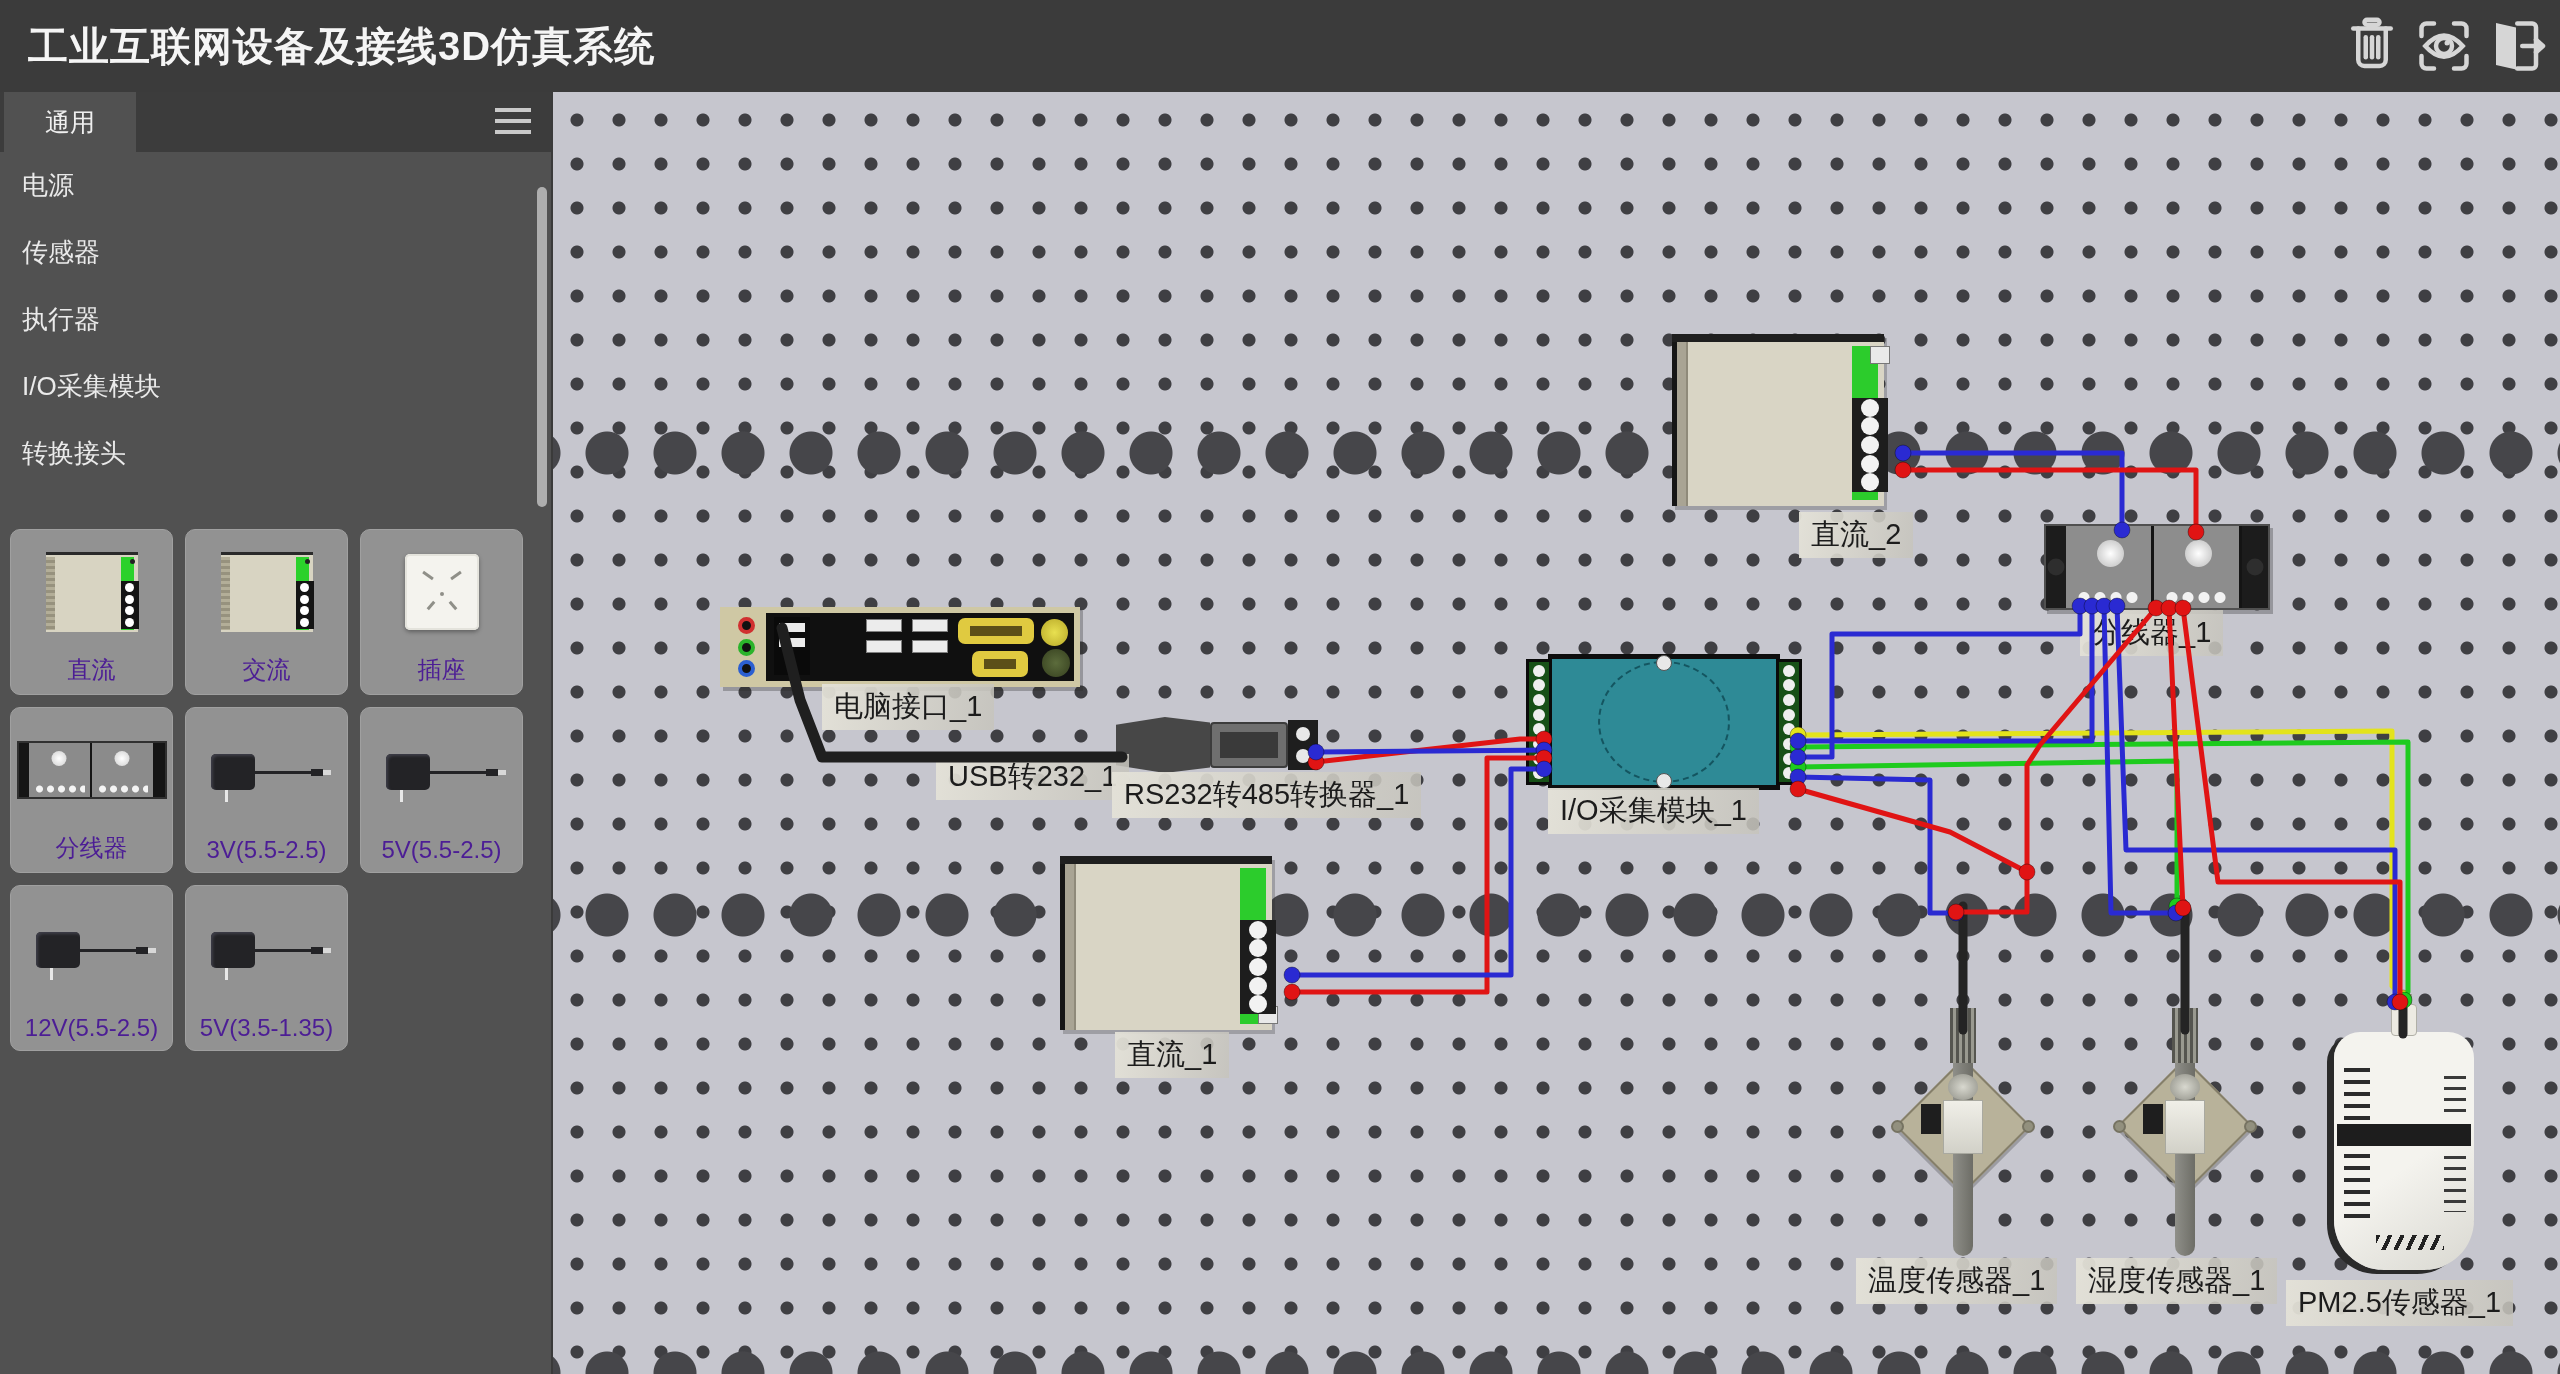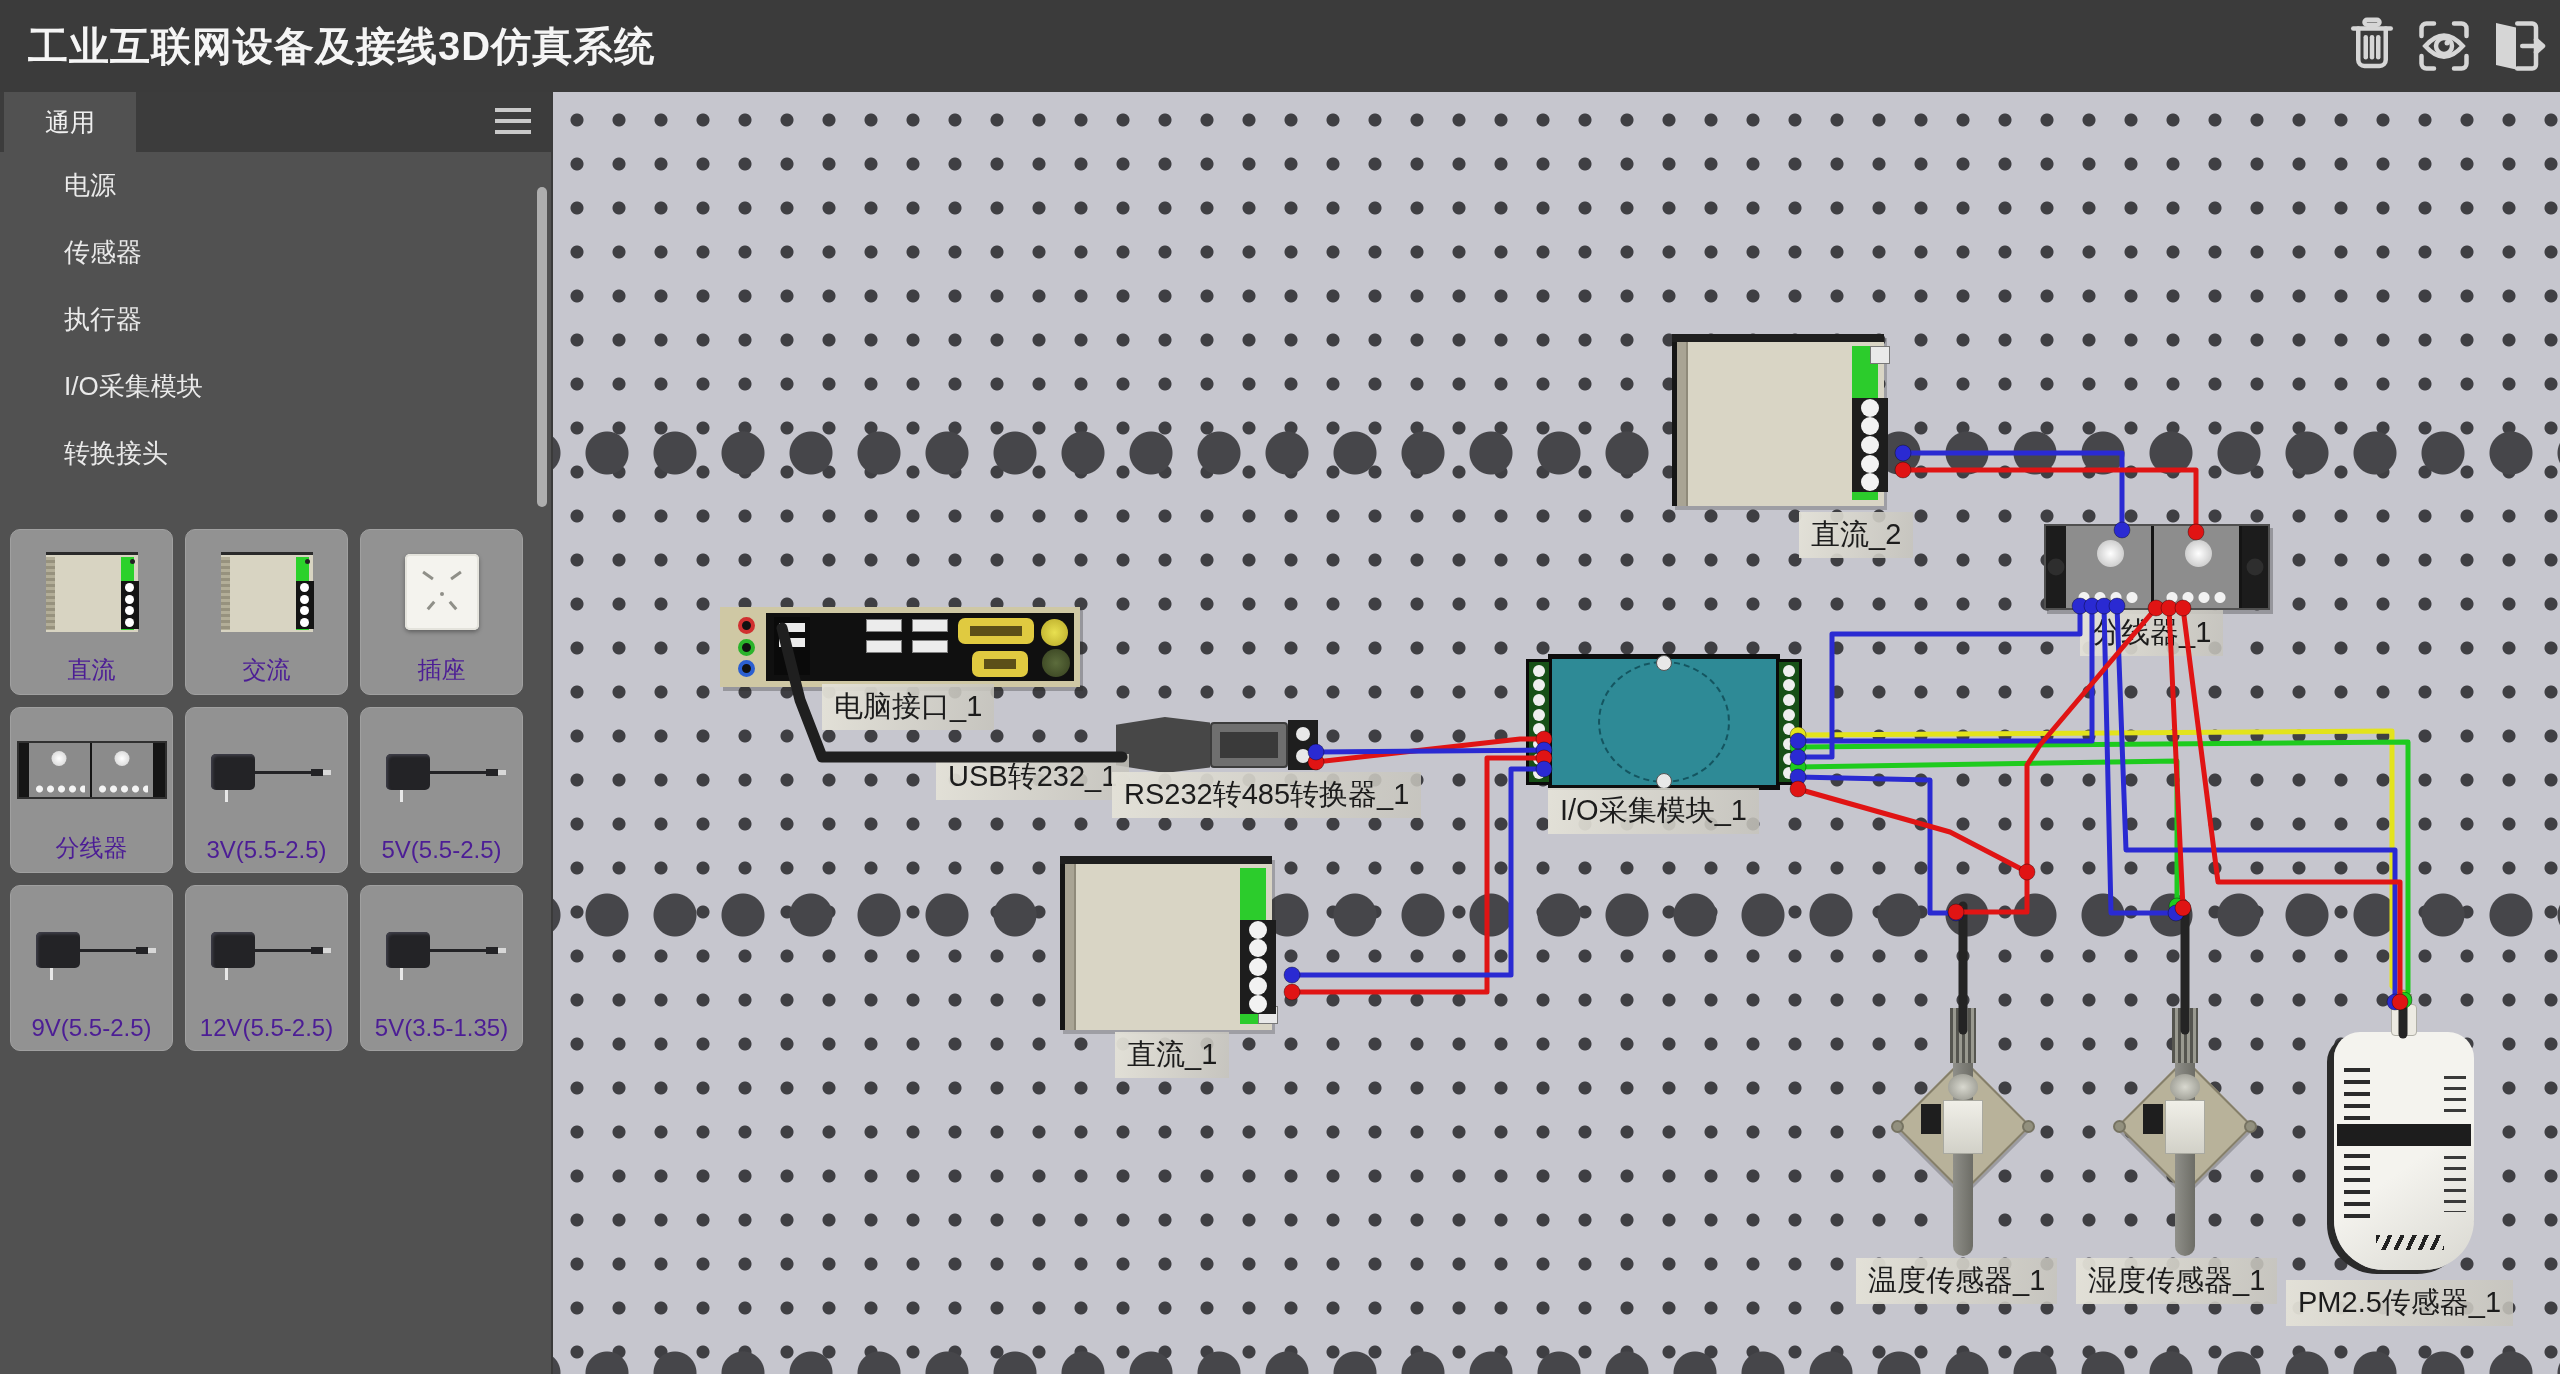--- a/index.html
+++ b/index.html
@@ -22,21 +22,21 @@
   #topbar .icons svg{width:60px;height:60px;cursor:pointer;}
 
   
   #sidebar{position:absolute;left:0;top:92px;bottom:0;width:553px;background:#515151;
     border-right:2px solid #3a3a3a;z-index:20;}
   .tabrow{position:relative;height:60px;background:#3c3c3c;}
   .tab{position:absolute;left:4px;top:0;width:132px;height:60px;background:#515151;
     color:#efefef;font-size:25px;display:flex;align-items:center;justify-content:center;}
   .burger{position:absolute;right:20px;top:16px;width:36px;cursor:pointer;}
   .burger i{display:block;height:4px;background:#c9c9c9;margin-bottom:7px;}
-  .list{position:relative;padding-left:42px;}
+  .list{position:relative;}
   .side-item{height:67px;display:flex;align-items:center;padding-left:22px;
     font-size:26px;color:#eaeaea;cursor:pointer;}
   .vscroll{position:absolute;right:4px;top:35px;width:10px;height:320px;background:#aeaeae;border-radius:5px;}
 
   .tiles{position:absolute;top:437px;left:10px;display:grid;grid-template-columns:repeat(3,163px);gap:12px;}
   .tile{position:relative;width:163px;height:166px;background:#929292;border-radius:10px;
     border:1px solid #a0a0a0;display:flex;flex-direction:column;align-items:center;cursor:pointer;}
   .tile .thumb{flex:1;display:flex;align-items:center;justify-content:center;width:100%;}
   .tile .tlabel{color:#4c1d95;font-size:24px;margin-bottom:8px;white-space:nowrap;}
 
@@ -530,41 +530,29 @@
       <div class="tile">
         <div class="thumb">
             <div class="mini-adapter">
           <span class="b">
                 <i></i>
               </span>
               <span class="w"></span>
               <span class="p"></span>
             </div>
           </div>
-        <div class="tlabel">9V(5.5-2.5)</div>
+        <div class="tlabel">12V(5.5-2.5)</div>
       </div>
       <div class="tile">
         <div class="thumb">
             <div class="mini-adapter">
           <span class="b">
                 <i></i>
               </span>
               <span class="w"></span>
               <span class="p"></span>
             </div>
           </div>
-        <div class="tlabel">12V(5.5-2.5)</div>
-      </div>
-      <div class="tile">
-        <div class="thumb">
-            <div class="mini-adapter">
-          <span class="b">
-                <i></i>
-              </span>
-              <span class="w"></span>
-              <span class="p"></span>
-            </div>
-          </div>
         <div class="tlabel">5V(3.5-1.35)</div>
       </div>
     </div>
   </div>
 </div>
 
 </body></html>

